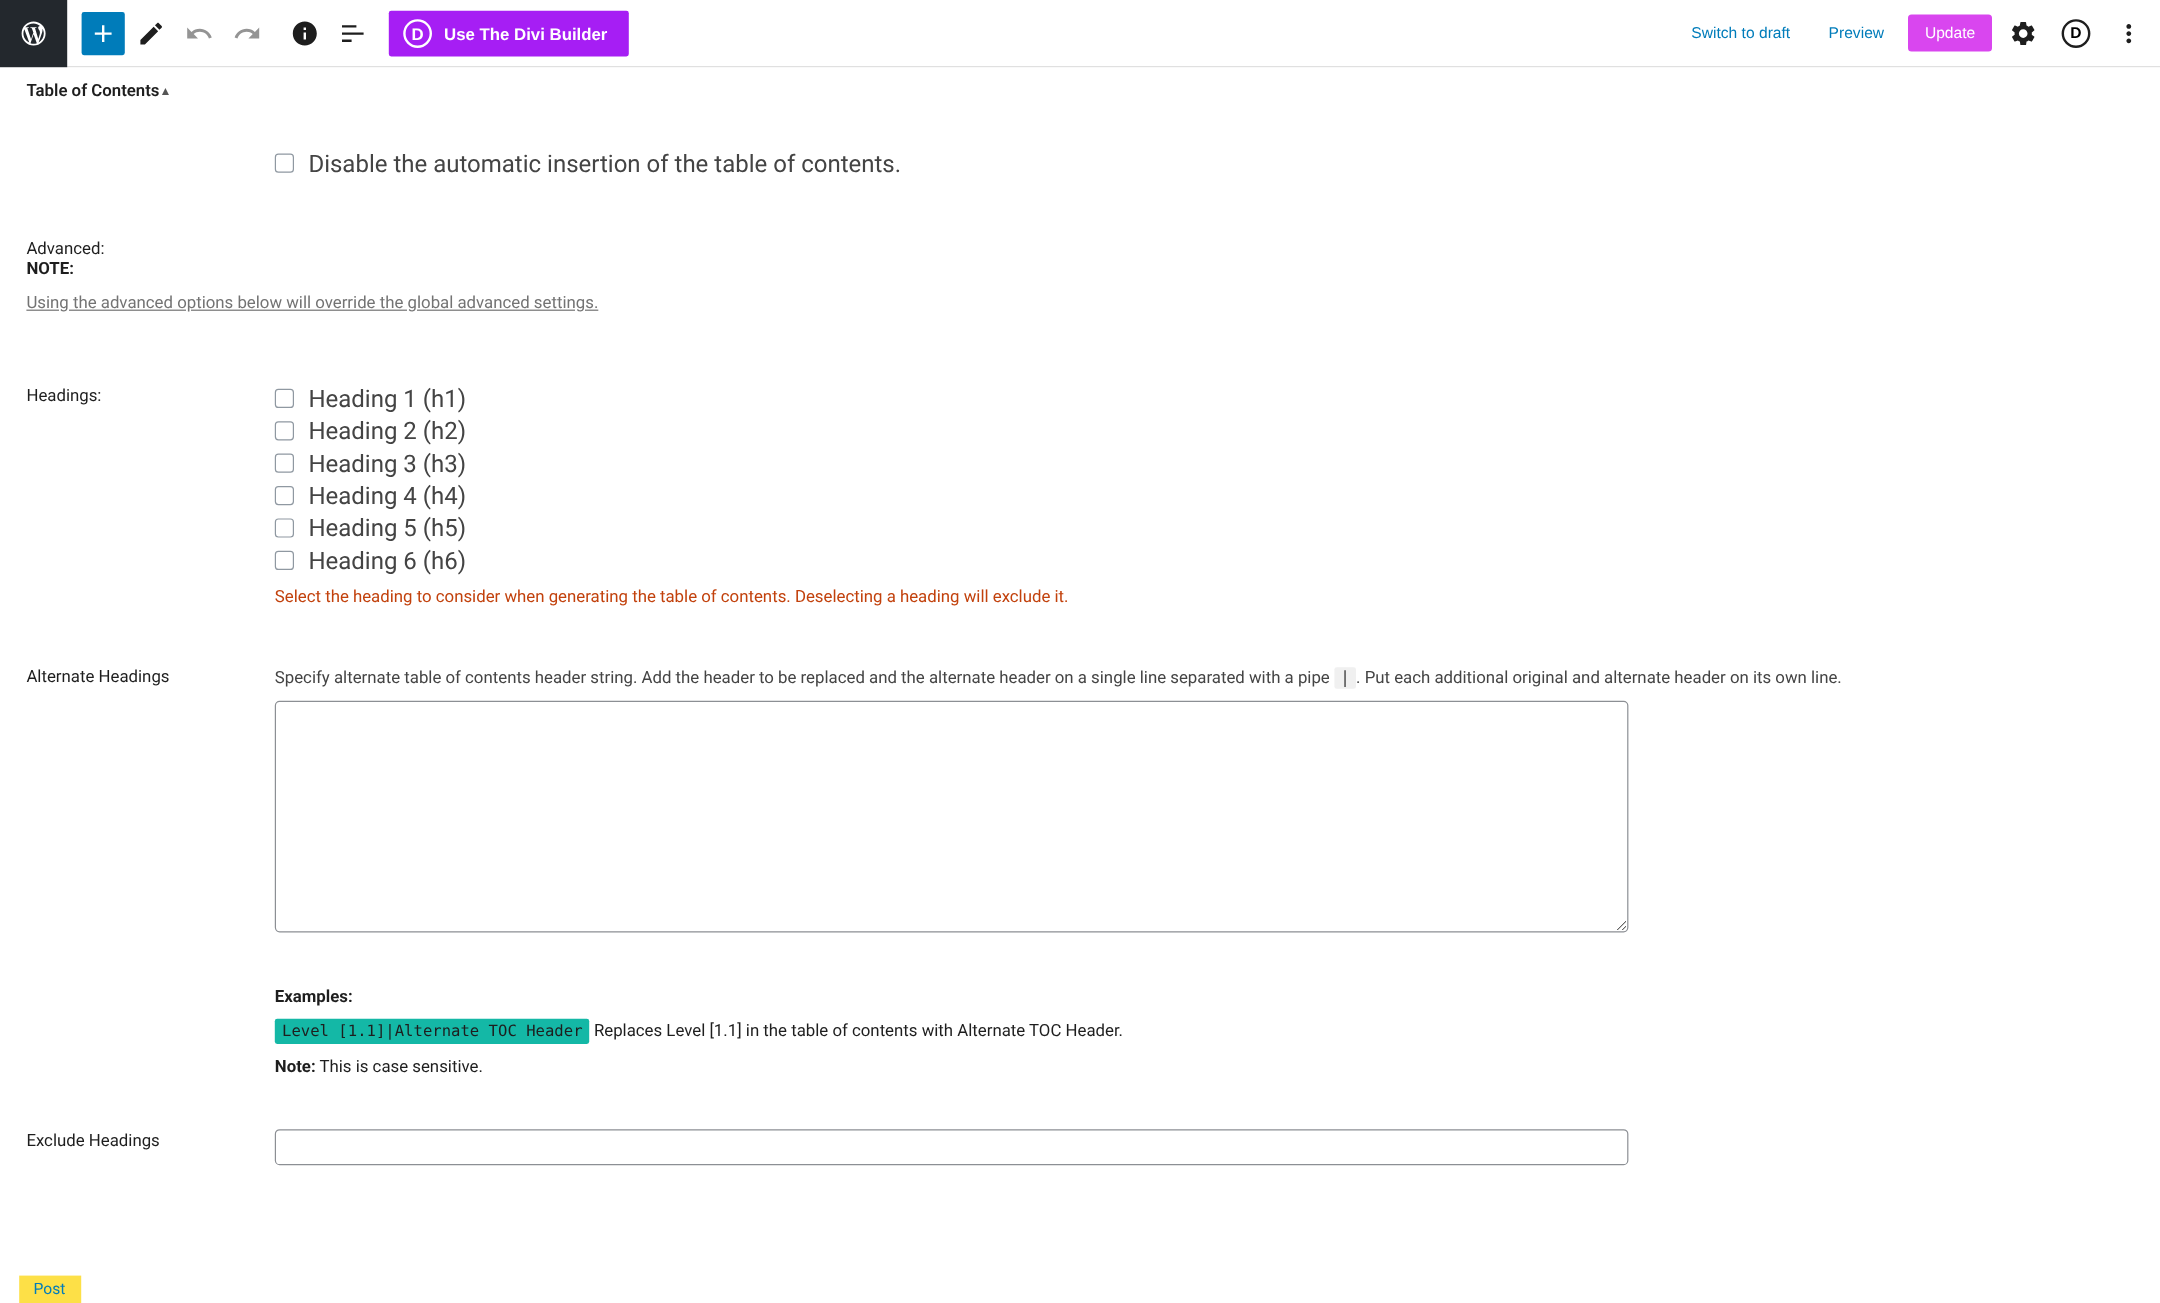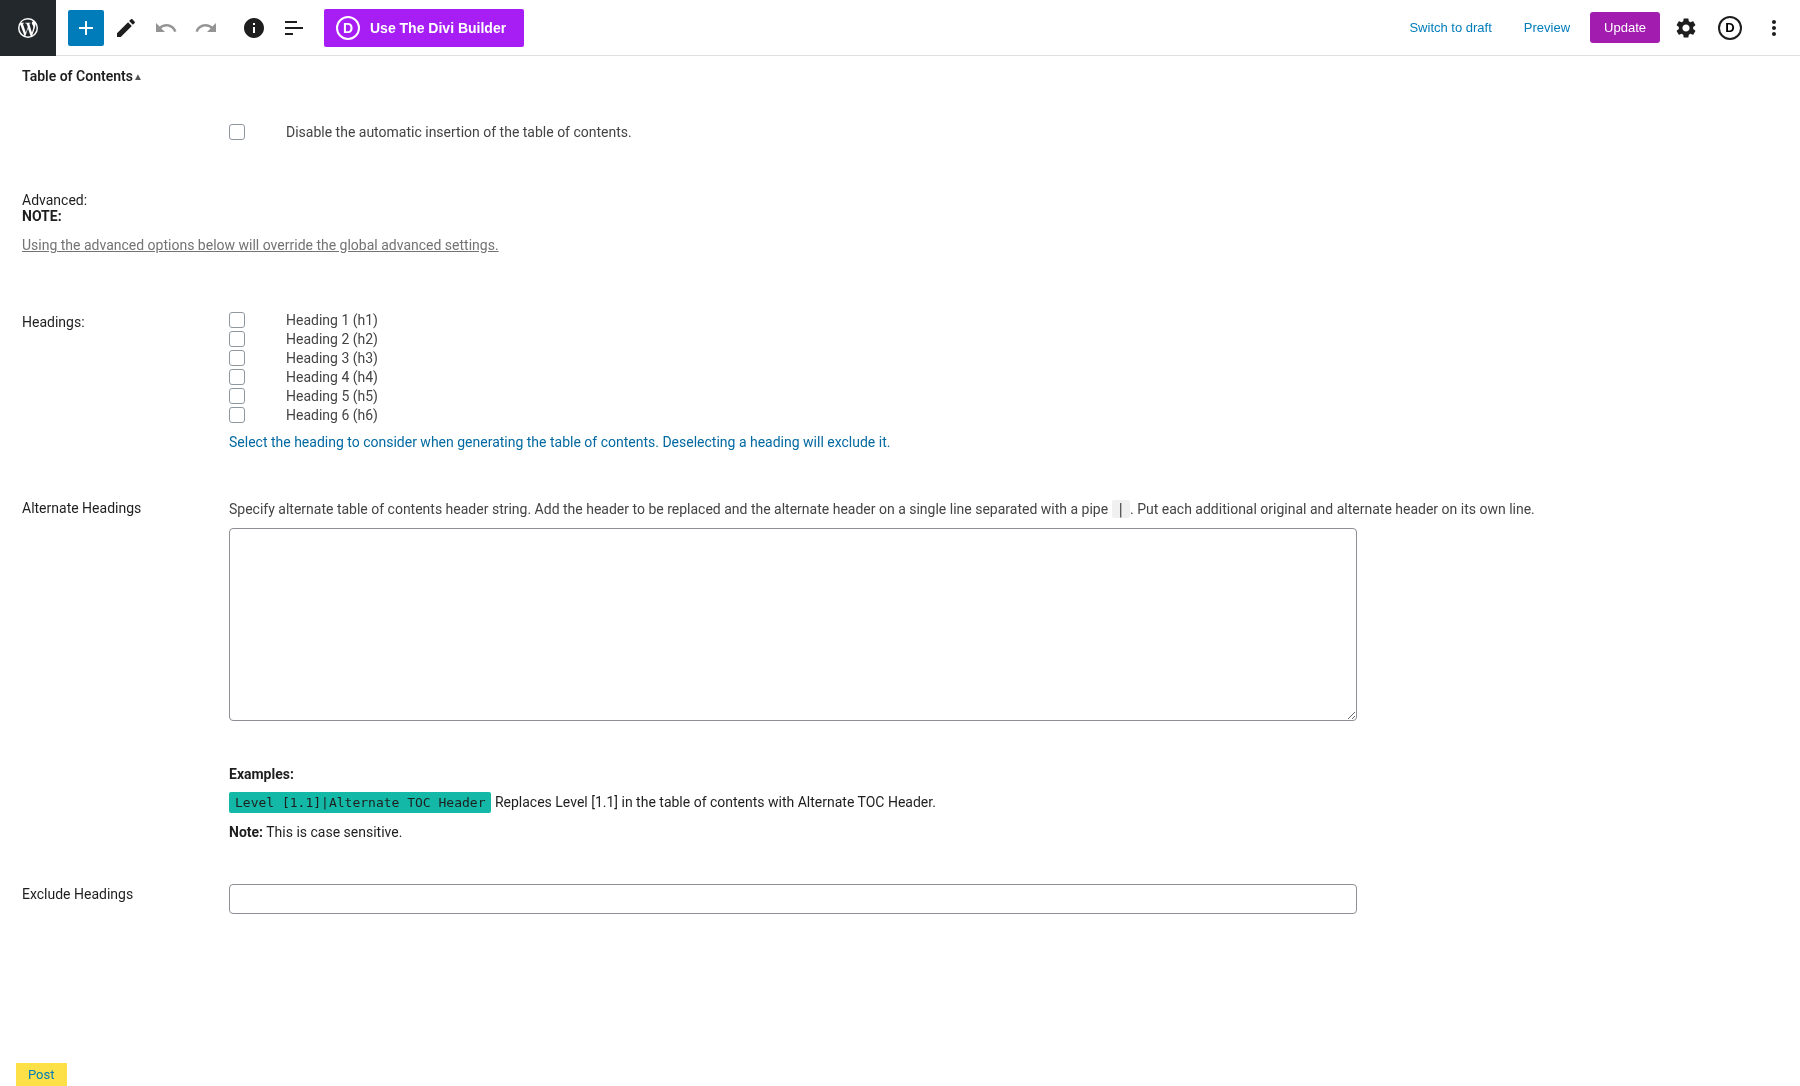--- a/index.html
+++ b/index.html
@@ -15,39 +15,39 @@
     .icon-btn { width: 36px; height: 36px; display: flex; align-items: center; justify-content: center; border: none; background: transparent; cursor: pointer; border-radius: 2px; }
     .icon-btn svg { width: 24px; height: 24px; fill: #1e1e1e; }
     .icon-btn.add { background: #007cba; border-radius: 2px; }
     .icon-btn.add svg { fill: #fff; }
     .icon-btn.faded svg { fill: #949494; }
     
     .divi-btn { background: #a61ef4; color: #fff; border: none; height: 38px; padding: 0 18px 0 12px; display: flex; align-items: center; gap: 10px; cursor: pointer; border-radius: 2px; margin-left: 8px; font-weight: 600; font-size: 14px; }
     .divi-icon { width: 24px; height: 24px; border: 2px solid #fff; border-radius: 50%; display: flex; align-items: center; justify-content: center; font-weight: bold; font-size: 14px; }
     
     .link-btn { color: #007cba; background: transparent; border: none; padding: 8px 12px; cursor: pointer; font-size: 13px; }
-    .update-btn { background: #a21caf; color: #fff; border: none; padding: 8px 14px; cursor: pointer; border-radius: 3px; font-size: 13px; }
+    .update-btn { background: #d946ef; color: #fff; border: none; padding: 8px 14px; cursor: pointer; border-radius: 3px; font-size: 13px; }
     
     .panel-header { display: flex; align-items: center; padding: 12px 22px; font-weight: 600; font-size: 14px; }
     .collapse-arrow { font-size: 10px; color: #555; cursor: pointer; }
     
     .content { padding: 0 22px 30px; }
     .row { display: flex; margin-top: 28px; }
     .row-label { width: 207px; flex-shrink: 0; font-size: 14px; color: #1e1e1e; padding-top: 2px; }
     .row-body { flex: 1; }
     
     .checkbox-line { display: flex; align-items: center; gap: 12px; margin-bottom: 4px; }
     .chk { width: 16px; height: 16px; border: 1px solid #8f98a1; border-radius: 3px; cursor: pointer; flex-shrink: 0; }
-    .chk-label { font-size: 14px; color: #444; margin-left: 29px; }
+    .chk-label { font-size: 20px; color: #444; }
     
     .note-title { font-weight: 700; font-size: 14px; margin-bottom: 10px; }
     .note-text { line-height: 1.6; color: #737373; font-size: 14px; text-decoration: underline; }
     
     .heading-list .checkbox-line { margin-bottom: 3px; }
-    .help-text { color: #0369a1; font-size: 14px; margin-top: 8px; line-height: 1.6; }
+    .help-text { color: #c2410c; font-size: 14px; margin-top: 8px; line-height: 1.6; }
     
     .desc-text { color: #444; font-size: 14px; line-height: 1.6; margin-bottom: 8px; }
     .pipe-code { background: #f0f0f0; padding: 1px 5px; font-family: monospace; border-radius: 2px; }
     
     .textarea-field { width: 100%; max-width: 1128px; height: 193px; border: 1px solid #8c8f94; border-radius: 4px; padding: 6px 8px; font-family: inherit; font-size: 14px; resize: both; }
     
     .examples-title { font-weight: 700; font-size: 14px; margin-bottom: 12px; margin-top: 42px; }
     .code-inline { background: #14b8a6; padding: 3px 6px; font-family: monospace; font-size: 13px; border-radius: 2px; }
     .note-line { font-size: 14px; margin-top: 14px; }
     .note-line strong { font-weight: 700; }

